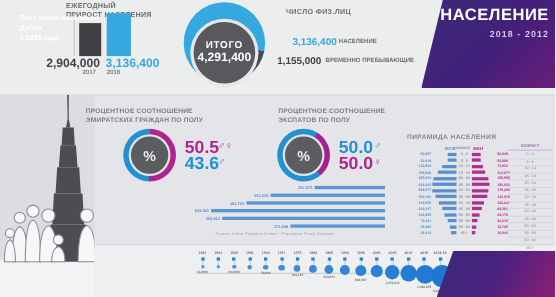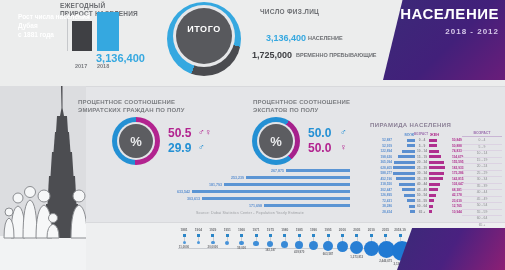--- a/index.html
+++ b/index.html
@@ -39,21 +39,21 @@
   .num-a{position:absolute;left:42px;top:52px;color:#3f4044;font-size:11px;
          font-weight:bold;}
   .num-b{position:absolute;left:96px;top:52px;color:#35a8e0;font-size:11px;
          font-weight:bold;}
   .yr-a{position:absolute;left:75px;top:63px;color:#7b7d81;font-size:5.5px;font-weight:bold;}
   .yr-b{position:absolute;left:97px;top:63px;color:#7b7d81;font-size:5.5px;font-weight:bold;}
 
   
   .donut-main{position:absolute;left:167px;top:2px;width:74px;height:74px;border-radius:50%;
     background:conic-gradient(from 200deg,#35a8e0 0deg 262deg,#4a4b4f 262deg 360deg);}
-  .donut-main .hole{position:absolute;left:9px;top:6px;width:56px;height:56px;
+  .donut-main .hole{position:absolute;left:9px;top:18px;width:56px;height:56px;
     border-radius:50%;background:#58595d;box-shadow:0 0 0 3px #e6e7e9;}
   .dm-lbl{position:absolute;left:0;top:16px;width:56px;text-align:center;color:#fff;
     font-size:9px;font-weight:bold;letter-spacing:.6px;}
   .dm-val{position:absolute;left:0;top:26px;width:56px;text-align:center;color:#fff;
     font-size:11px;font-weight:bold;}
 
   
   .st-head{position:absolute;left:260px;top:8px;color:#6d6f73;font-size:6.5px;
     font-weight:bold;text-transform:uppercase;letter-spacing:.3px;}
   .st1-v{position:absolute;left:266px;top:33px;color:#35a8e0;font-size:9px;font-weight:bold;}
@@ -71,21 +71,21 @@
     line-height:7.5px;text-transform:uppercase;letter-spacing:.2px;}
   .donut-s{position:absolute;width:48px;height:48px;border-radius:50%;}
   .donut-s .hole{position:absolute;left:7px;top:7px;width:34px;height:34px;border-radius:50%;
     background:#5c5d61;box-shadow:0 0 0 2px #e4e5e8;}
   .donut-s .pct{position:absolute;left:0;top:10px;width:34px;text-align:center;
     color:#e9eaec;font-size:13px;font-weight:bold;}
   .d1{left:112px;top:117px;
       background:conic-gradient(from 0deg,#b2238f 0deg 182deg,#2390d4 182deg 360deg);}
   .d2{left:252px;top:117px;
       background:conic-gradient(from 140deg,#2390d4 0deg 252deg,#a6218c 252deg 360deg);}
-  .gv{position:absolute;font-size:12px;font-weight:bold;}
+  .gv{position:absolute;font-size:16px;font-weight:bold;}
   .gi{position:absolute;font-size:9px;}
 
   
   .py-title{position:absolute;left:370px;top:122px;color:#8a7f95;font-size:6px;
     font-weight:bold;letter-spacing:.4px;text-transform:uppercase;}
   .py{position:absolute;left:362px;top:132px;width:140px;}
   .py-hd{display:flex;font-size:4px;font-weight:bold;color:#9b6fae;margin-bottom:1px;}
   .py-row{display:flex;align-items:center;height:4.6px;margin-bottom:.9px;}
   .py-ml{flex:0 0 30px;text-align:right;font-size:3.2px;color:#5b8fd0;
     font-weight:bold;padding-right:1px;}
@@ -142,34 +142,36 @@
   <div class="banner"></div>
   <div class="banner-inner">
     <div class="banner-l1">НАСЕЛЕНИЕ</div>
     <div class="banner-yr">2018 - 2012</div>
   </div>
 
   <div class="ag-title">Ежегодный прирост населения</div>
   <div class="vline"></div>
   <div class="barA"></div>
   <div class="barB"></div>
+  <div class="num-a">2,904,000</div>
   <div class="num-b">3,136,400</div>
   <div class="yr-a">2017</div>
   <div class="yr-b">2018</div>
 
   <div class="donut-main">
     <div class="hole">
       <div class="dm-lbl">ИТОГО</div>
+      <div class="dm-val">4,291,400</div>
     </div>
   </div>
 
   <div class="st-head">Число физ.лиц</div>
   <div class="st1-v">3,136,400</div>
   <div class="st1-l">НАСЕЛЕНИЕ</div>
-  <div class="st2-v">1,725,000</div>
+  <div class="st2-v">1,155,000</div>
   <div class="st2-l">ВРЕМЕННО ПРЕБЫВАЮЩИЕ</div>
 
   <div class="sky">
     <svg width="86" height="184" viewBox="0 0 86 184">
       <rect x="0" y="0" width="86" height="150" fill="#dcdde0"></rect>
       <rect x="0" y="150" width="86" height="34" fill="#f2f3f4"></rect>
       <g fill="#4c4d51">
         <polygon points="61,0 62.5,0 62.5,22 64,30 60,30 61.5,22"></polygon>
         <polygon points="57,30 67,30 68,46 56,46"></polygon>
         <polygon points="55,46 69,46 70.5,66 53.5,66"></polygon>
@@ -195,21 +197,21 @@
   </div>
 
   <div class="gd-title" style="left:78px;top:99px;width:116px">Процентное соотношение эмиратских граждан по полу</div>
   <div class="donut-s d1">
     <div class="hole">
       <div class="pct">%</div>
     </div>
   </div>
   <div class="gv" style="left:168px;top:126px;color:#b2238f">50.5</div>
   <div class="gi" style="left:198px;top:127px;color:#b2238f">♂​♀</div>
-  <div class="gv" style="left:168px;top:141px;color:#2390d4">29.9</div>
+  <div class="gv" style="left:168px;top:141px;color:#2390d4">43.6</div>
   <div class="gi" style="left:198px;top:142px;color:#2390d4">♂</div>
 
   <div class="gd-title" style="left:253px;top:99px;width:110px">Процентное соотношение экспатов по полу</div>
   <div class="donut-s d2">
     <div class="hole">
       <div class="pct">%</div>
     </div>
   </div>
   <div class="gv" style="left:308px;top:126px;color:#2390d4">50.0</div>
   <div class="gi" style="left:340px;top:127px;color:#2390d4">♂</div>

